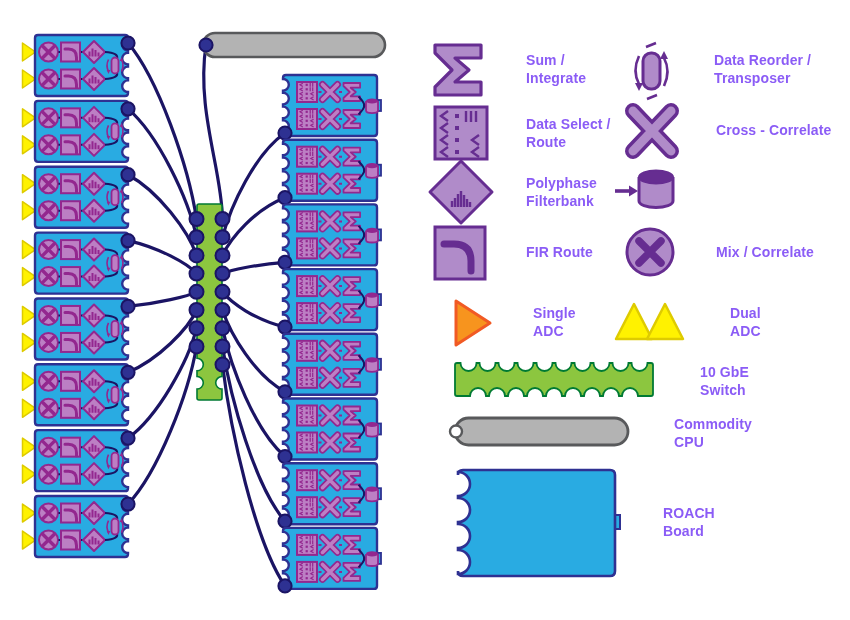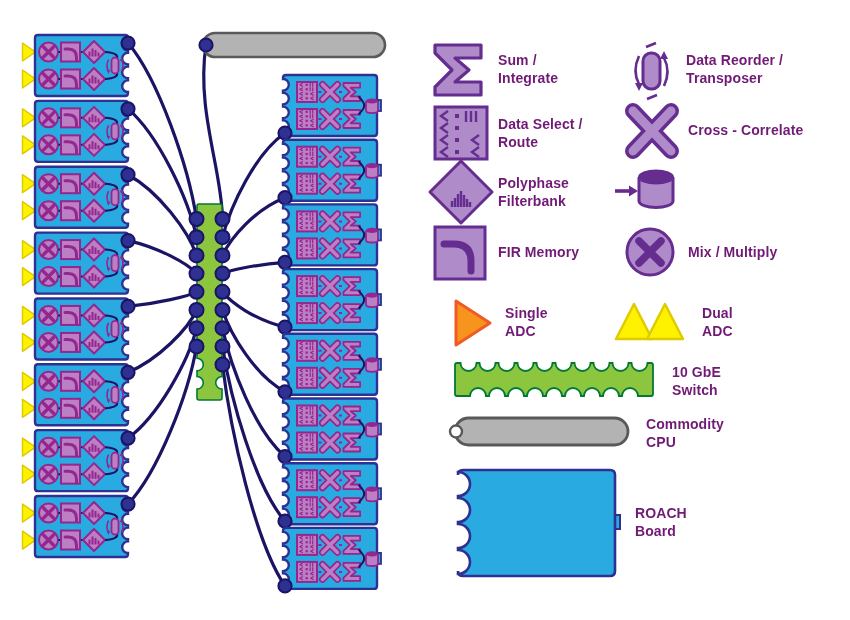--- a/index.html
+++ b/index.html
@@ -1,20 +1,20 @@
 <!DOCTYPE html>
 <html><head>
 <meta charset="utf-8">
 <style>
   html,body{margin:0;padding:0;background:#fff;}
   .stage{position:relative;width:850px;height:620px;background:#fff;overflow:hidden;
          font-family:"Liberation Sans",sans-serif;}
   .stage svg{position:absolute;left:0;top:0;}
-  .lbl{position:absolute;font-weight:bold;font-size:14px;line-height:17.5px;color:#701a75;
-       white-space:pre-line;transform:translateY(-50%);letter-spacing:.1px;}
+  .lbl{position:absolute;font-weight:bold;font-size:14px;line-height:17.5px;color:#8b5cf6;
+       white-space:pre-line;transform:translateY(-50%);letter-spacing:.1px;margin-left:28px;}
 </style>
 </head>
 <body>
 
 <div class="stage">
 
   <svg width="850" height="620" viewBox="0 0 850 620">
 
     <g id="gen">
         <g>
@@ -681,25 +681,25 @@
       <polygon points="647,339 665,304 683,339" fill="#FFF200" stroke="#DECB00" stroke-width="2.5" stroke-linejoin="round"></polygon>
     </g>
   </svg>
 
   <div class="lbl" style="left:498px;top:69px">Sum /
 Integrate</div>
   <div class="lbl" style="left:498px;top:192px">Polyphase
 Filterbank</div>
   <div class="lbl" style="left:498px;top:133px">Data Select /
 Route</div>
-  <div class="lbl" style="left:498px;top:253px">FIR Memory</div>
+  <div class="lbl" style="left:498px;top:253px">FIR Route</div>
   <div class="lbl" style="left:686px;top:69px">Data Reorder /
 Transposer</div>
   <div class="lbl" style="left:688px;top:131px">Cross - Correlate</div>
-  <div class="lbl" style="left:688px;top:253px">Mix / Multiply</div>
+  <div class="lbl" style="left:688px;top:253px">Mix / Correlate</div>
   <div class="lbl" style="left:505px;top:322px">Single
 ADC</div>
   <div class="lbl" style="left:702px;top:322px">Dual
 ADC</div>
   <div class="lbl" style="left:672px;top:381px">10 GbE
 Switch</div>
   <div class="lbl" style="left:646px;top:433px">Commodity
 CPU</div>
   <div class="lbl" style="left:635px;top:522px">ROACH
 Board</div>

